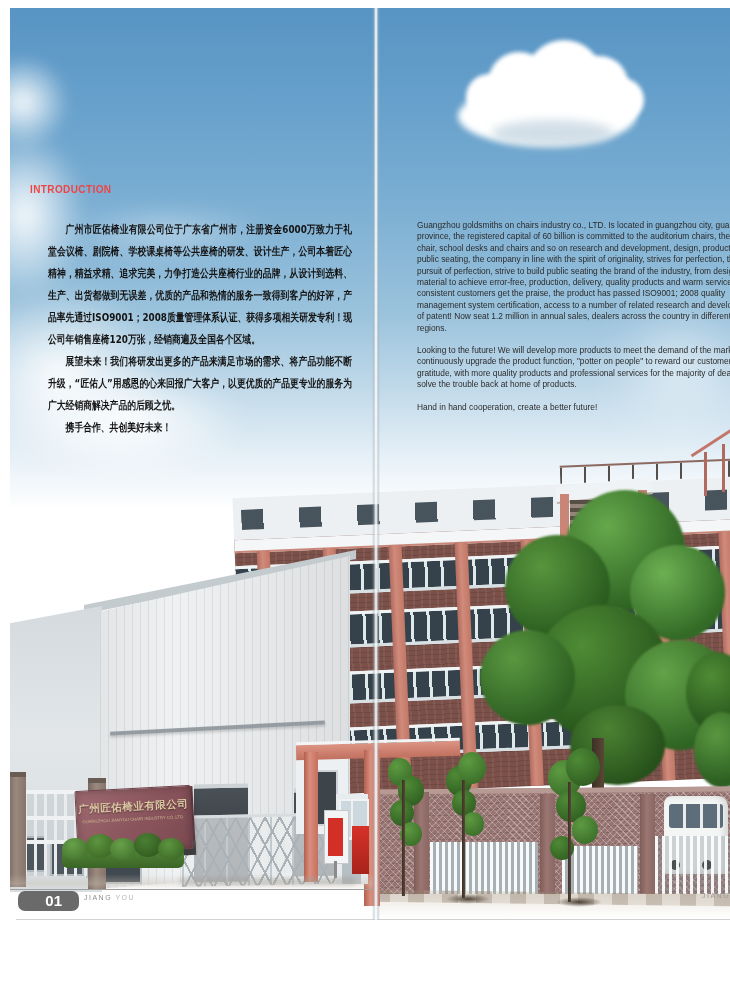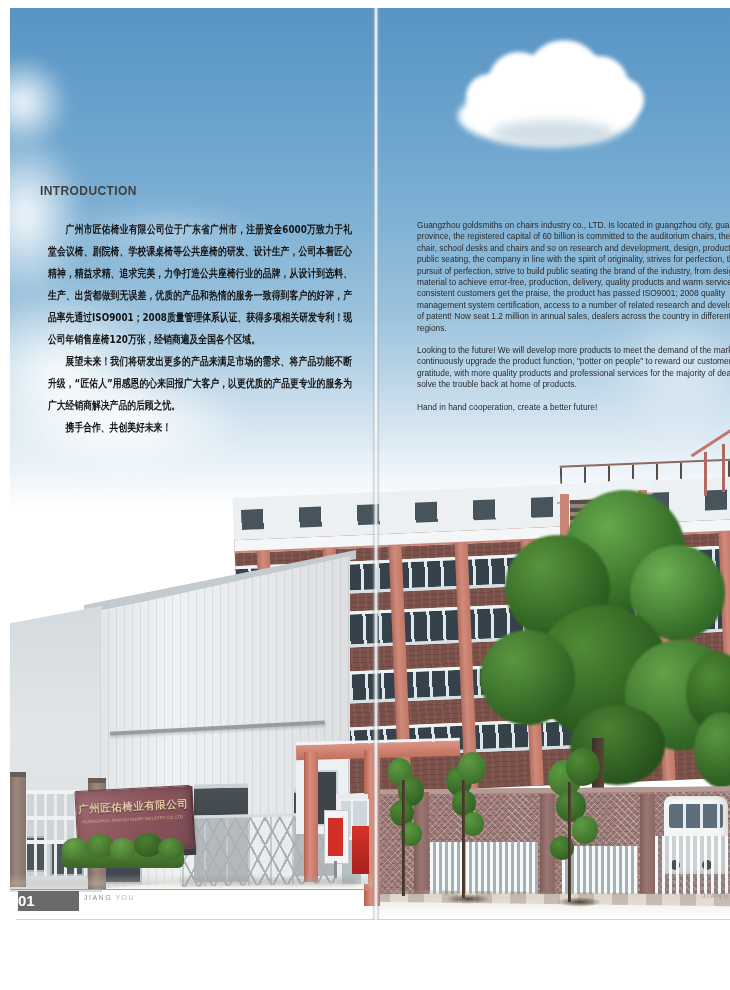--- a/index.html
+++ b/index.html
@@ -154,37 +154,37 @@
     background:linear-gradient(180deg,#55883a,#3a6526);}
   .bush{position:absolute;border-radius:50%;}
 
   .shadowband{background:rgba(110,115,118,.3);filter:blur(2px);}
   .groundtint{left:10px;top:874px;width:363px;height:16px;
     background:linear-gradient(180deg,rgba(205,198,188,0),rgba(200,192,180,.4) 60%,rgba(255,255,255,0));}
 
   
   .footline{left:10px;top:889px;width:363px;height:1px;background:#9f9f9f;}
   .footbox{left:18px;top:891px;width:61px;height:20px;background:#6a6a6a;color:#fff;
-    font-size:15px;font-weight:bold;line-height:20px;padding-right:5px;box-sizing:border-box;}
+    font-size:15px;font-weight:bold;text-align:right;line-height:20px;padding-right:17px;box-sizing:border-box;border-radius:7px;}
   .brand{left:84px;top:894px;font-size:7px;letter-spacing:1.5px;color:#8e8e8e;}
   .brand .lt{color:#b8b8b8;}
   .brand-r{left:702px;top:892px;font-size:7px;letter-spacing:1.5px;color:#9c9c9c;white-space:nowrap;}
   .bottomrule{left:16px;top:919px;width:714px;height:1px;background:#d2d2d2;}
 
   
   .gutter{left:372px;top:8px;width:8px;height:912px;
     background:linear-gradient(90deg,rgba(170,182,190,0),rgba(160,174,182,.45) 22%,#ffffff 50%,rgba(160,174,182,.45) 78%,rgba(170,182,190,0));}
   .m-left{left:0;top:0;width:10px;height:990px;background:#fff;}
   .m-top{left:0;top:0;width:730px;height:8px;background:#fff;}
   .m-bottom{left:0;top:921px;width:730px;height:69px;background:#fff;}
 
   
   .title{left:46px;top:148px;font-size:27px;font-weight:bold;color:#101010;letter-spacing:3px;
     font-family:"DejaVu Sans","Liberation Sans",sans-serif;}
-  .subtitle{left:40px;top:184px;font-size:12px;font-weight:bold;color:#404040;letter-spacing:.4px;}
+  .subtitle{left:30px;top:184px;font-size:10px;font-weight:bold;color:#ef4444;letter-spacing:.4px;}
   .cnblock{left:48px;top:219px;width:380px;transform:scaleX(.8);transform-origin:0 0;
     font-family:"DejaVu Sans",sans-serif;}
   .cnblock p{margin:0;font-size:11px;font-weight:bold;line-height:22px;color:#141414;
     text-align:justify;text-indent:2em;}
   .enblock{left:417px;top:219px;width:392px;transform:scaleX(.88);transform-origin:0 0;}
   .enblock p{margin:0 0 11px 0;font-size:9.5px;line-height:11.4px;color:#2b2b2b;}
 </style>
 </head>
 <body>
 

